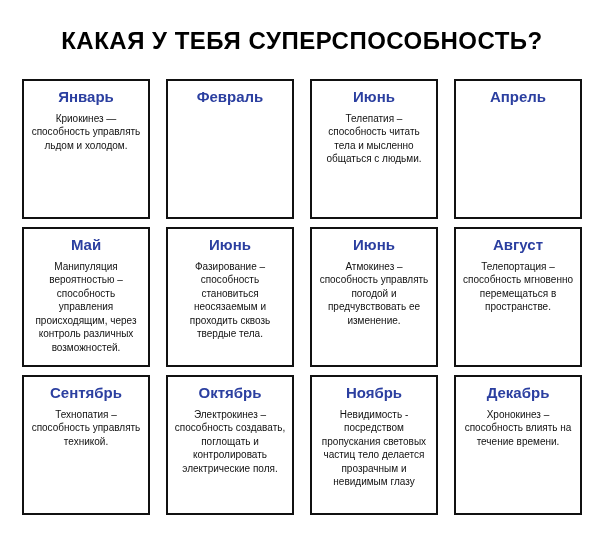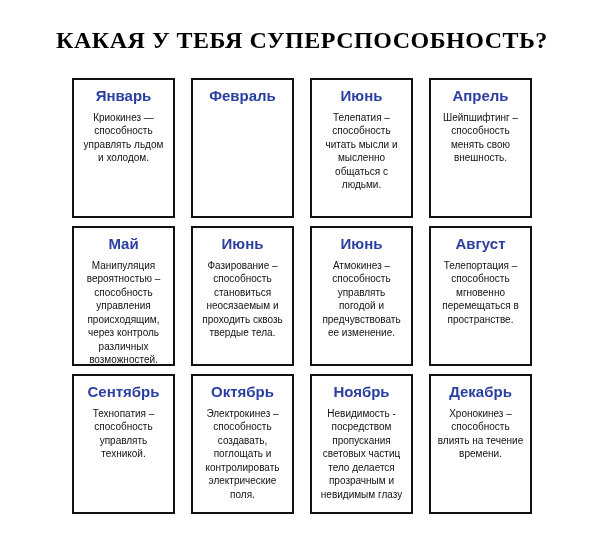--- a/index.html
+++ b/index.html
@@ -20,25 +20,25 @@
     box-sizing: border-box;
     padding: 0;
   }
   .title {
     text-align: center;
     font-weight: bold;
     font-size: 24px;
     letter-spacing: 0.5px;
     color: #000000;
     margin: 27px 0 0 0;
-    font-family: Liberation Serif, serif;
+    font-family: Liberation Sans, sans-serif;
   }
   .grid {
     margin: 24px auto 0 auto;
-    width: 460px;
+    width: 560px;
     display: grid;
     grid-template-columns: repeat(4, 1fr);
     grid-template-rows: repeat(3, 140px);
     column-gap: 16px;
     row-gap: 8px;
   }
   .cell {
     border: 2px solid #111111;
     box-sizing: border-box;
     padding: 8px 6px 6px 6px;
@@ -76,26 +76,25 @@
       <div class="month">Январь</div>
       <div class="desc">Криокинез — способность управлять льдом и холодом.</div>
     </div>
 
     <div class="cell">
       <div class="month">Февраль</div>
     </div>
 
     <div class="cell">
       <div class="month">Июнь</div>
-      <div class="desc">Телепатия – способность читать мысли и мысленно общаться с людьми.</div>
+      <div class="desc">Телепатия – способность читать тела и мысленно общаться с людьми.</div>
     </div>
 
     <div class="cell">
       <div class="month">Апрель</div>
-      <div class="desc">Шейпшифтинг – способность менять свою внешность.</div>
     </div>
 
     <div class="cell">
       <div class="month">Май</div>
       <div class="desc">Манипуляция вероятностью – способность управления происходящим, через контроль различных возможностей.</div>
     </div>
 
     <div class="cell">
       <div class="month">Июнь</div>
       <div class="desc">Фазирование – способность становиться неосязаемым и проходить сквозь твердые тела.</div>

